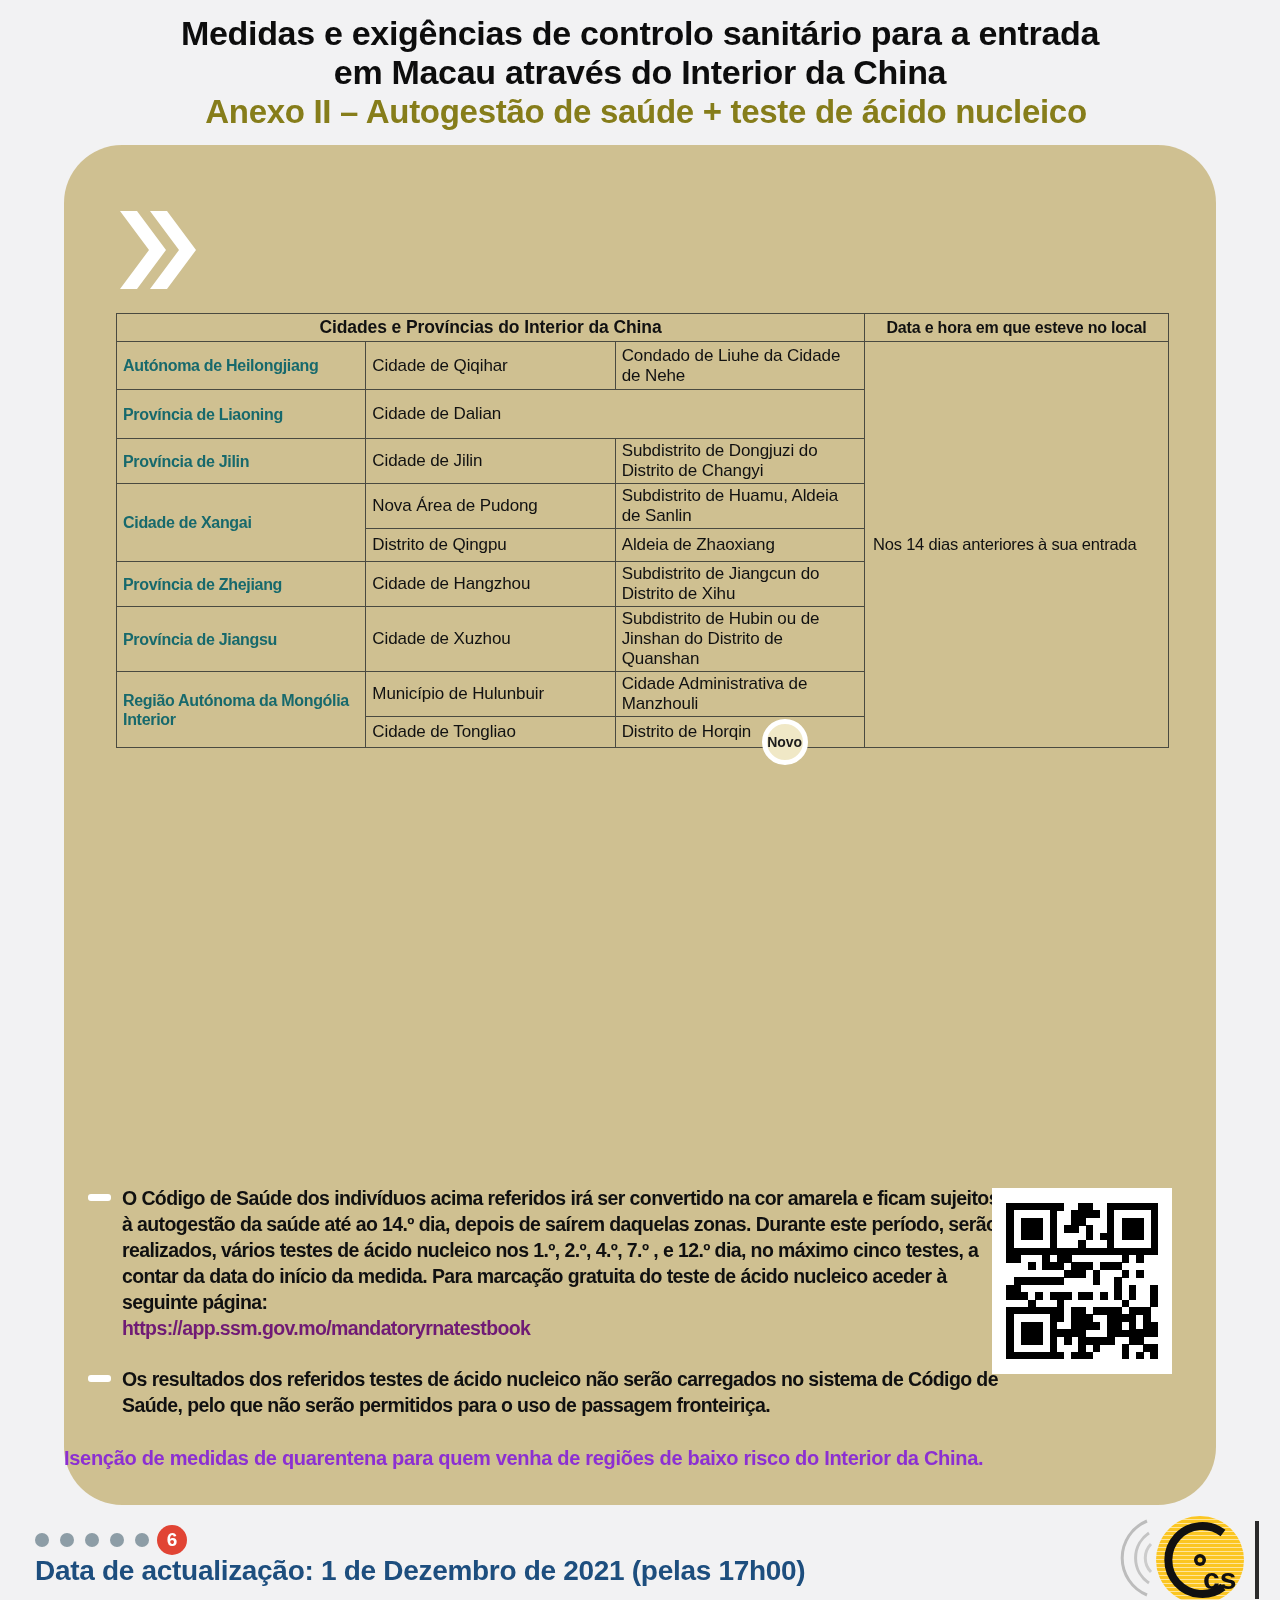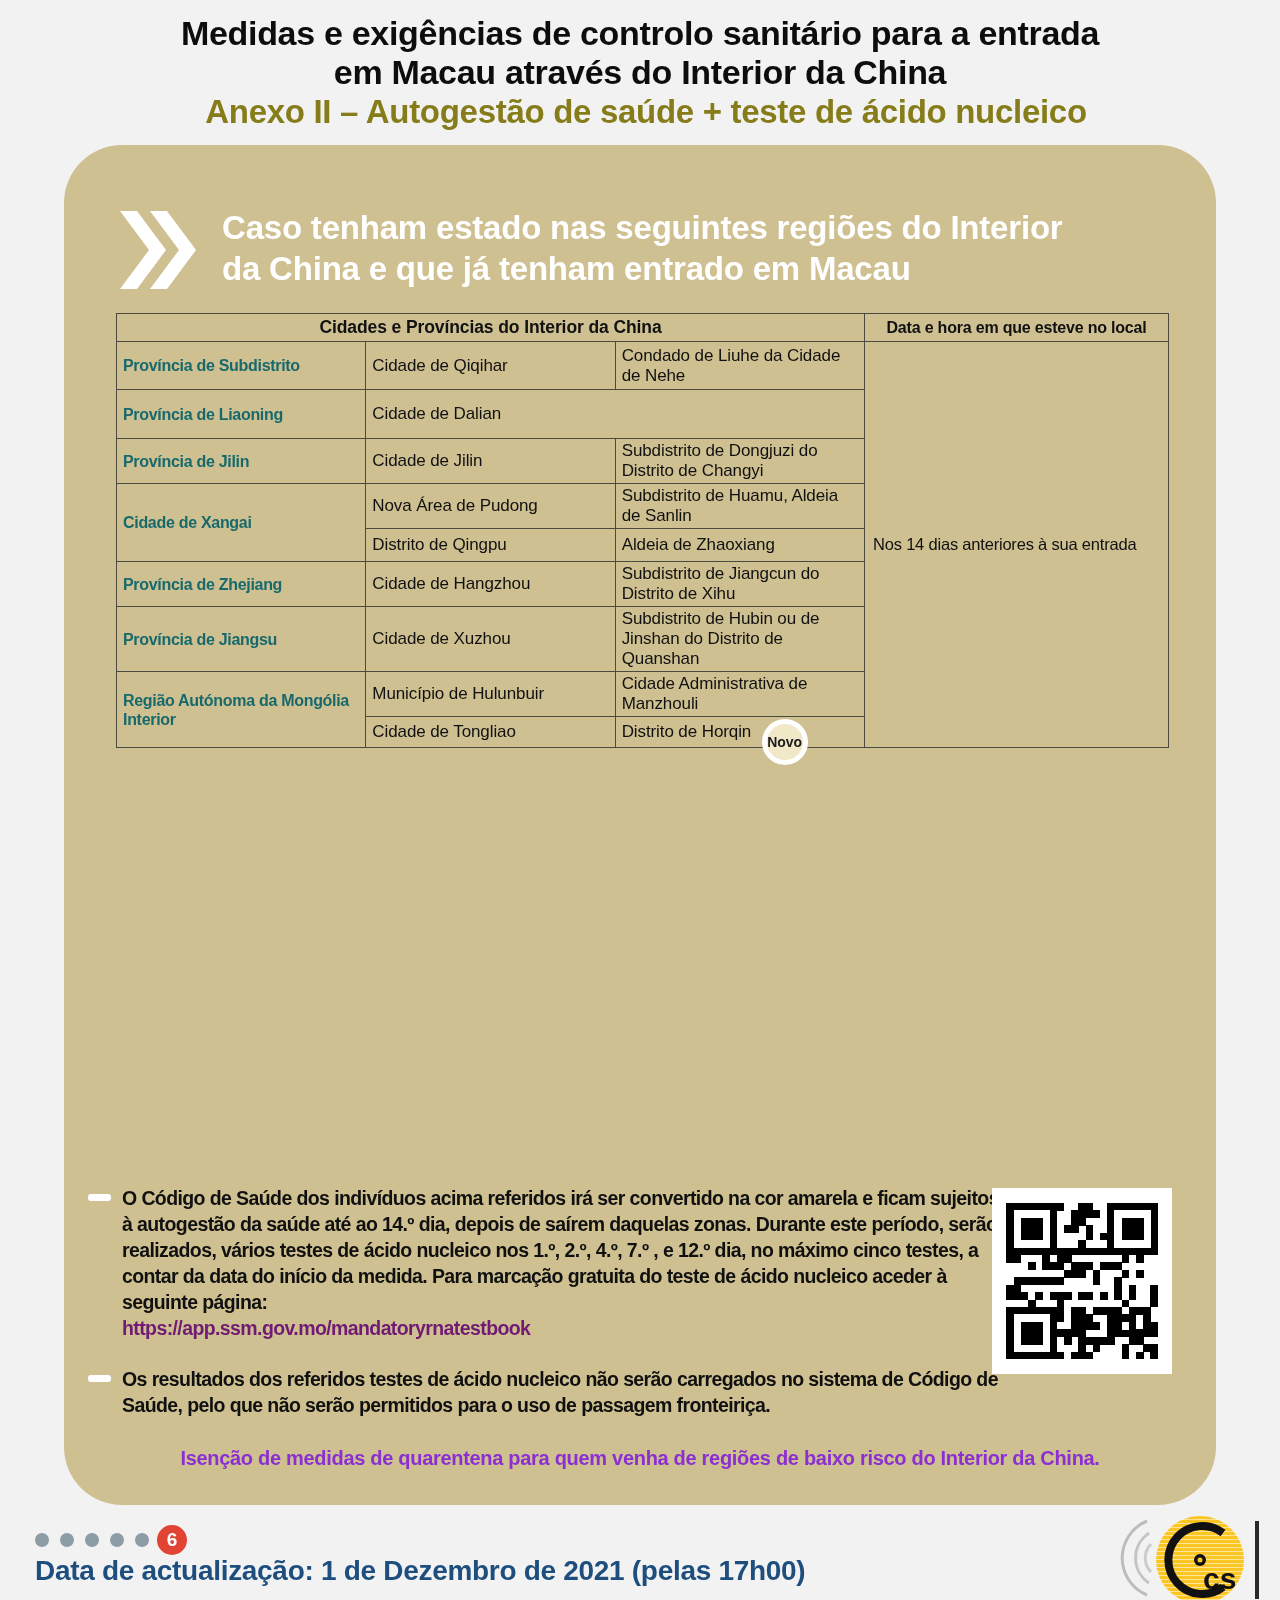--- a/index.html
+++ b/index.html
@@ -70,21 +70,21 @@
   .note-link { display:block; color:#701a75; text-decoration:none; font-weight:700; }
 
   .qr {
     position:absolute; right:22px; top:3px;
     width:180px; height:186px; background:#ffffff;
   }
   .qr svg { display:block; }
 
   .exemption-note {
     position:absolute; left:0; right:0; top:1302px;
-    text-align:center; white-space:nowrap;
+    text-align:left; white-space:nowrap;
     color:#8c2fd2; font-size:20px; font-weight:700; letter-spacing:-0.3px;
   }
 
   
   .footer { position:relative; width:1280px; height:95px; }
   .pagination { position:absolute; left:35px; top:20px; display:flex; align-items:center; gap:11px; }
   .dot { width:14px; height:14px; border-radius:50%; background:#8d9da6; }
   .page-badge {
     width:30px; height:30px; border-radius:50%;
     background:#e14434; color:#fff;
@@ -119,34 +119,30 @@
 
 <div class="card">
 
   <div class="card-heading">
     <span class="chevron">
       <svg width="76" height="78" viewBox="0 0 76 78">
         <polygon points="0,0 17,0 46,39 17,78 0,78 29,39" fill="#ffffff"></polygon>
         <polygon points="30,0 47,0 76,39 47,78 30,78 59,39" fill="#ffffff"></polygon>
       </svg>
     </span>
-    <div class="heading-text">
-      <span>Caso tenham estado nas seguintes regiões do Interior</span>
-      <span>da China e que já tenham entrado em Macau</span>
-    </div>
   </div>
 
   <table class="regions-table">
     <tbody>
         <tr style="height:28px">
       <th colspan="3" style="width:748px">Cidades e Províncias do Interior da China</th>
       <th class="hdr-right" style="width:304px">Data e hora em que esteve no local</th>
     </tr>
     <tr style="height:48px">
-      <td class="region" style="width:159px">Província de Subdistrito</td>
+      <td class="region" style="width:159px">Autónoma de Heilongjiang</td>
       <td style="width:196px">Cidade de Qiqihar</td>
       <td style="width:393px">Condado de Liuhe da Cidade de Nehe</td>
       <td class="duration-cell" rowspan="9">Nos 14 dias anteriores à sua entrada</td>
     </tr>
     <tr style="height:49px">
       <td class="region">Província de Liaoning</td>
       <td colspan="2">Cidade de Dalian</td>
     </tr>
     <tr style="height:38px">
       <td class="region">Província de Jilin</td>

